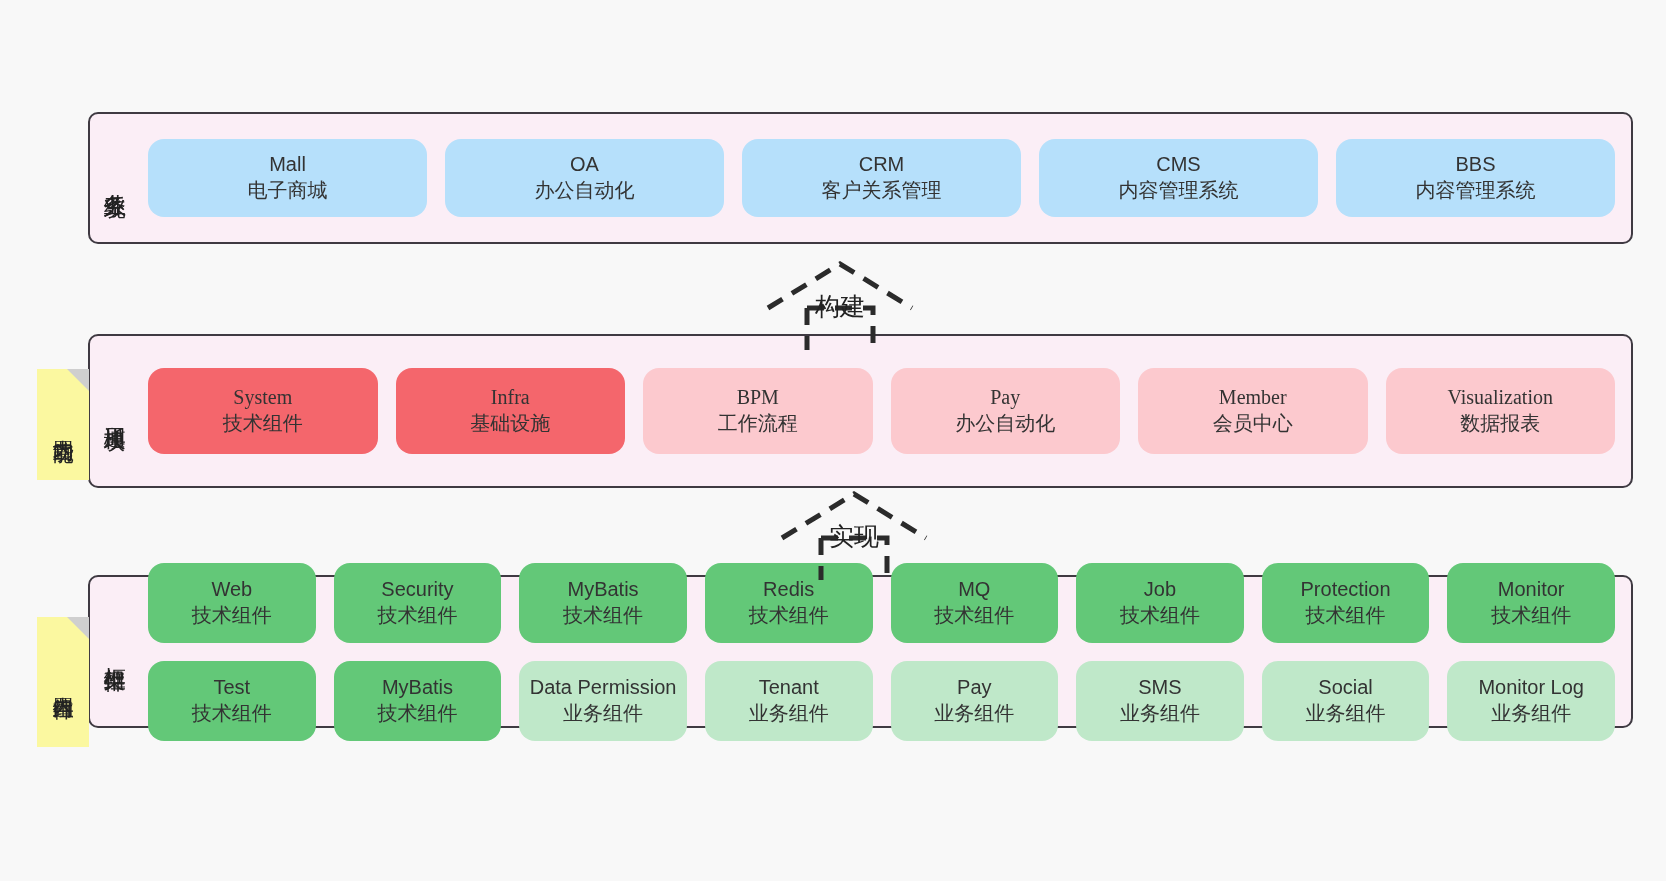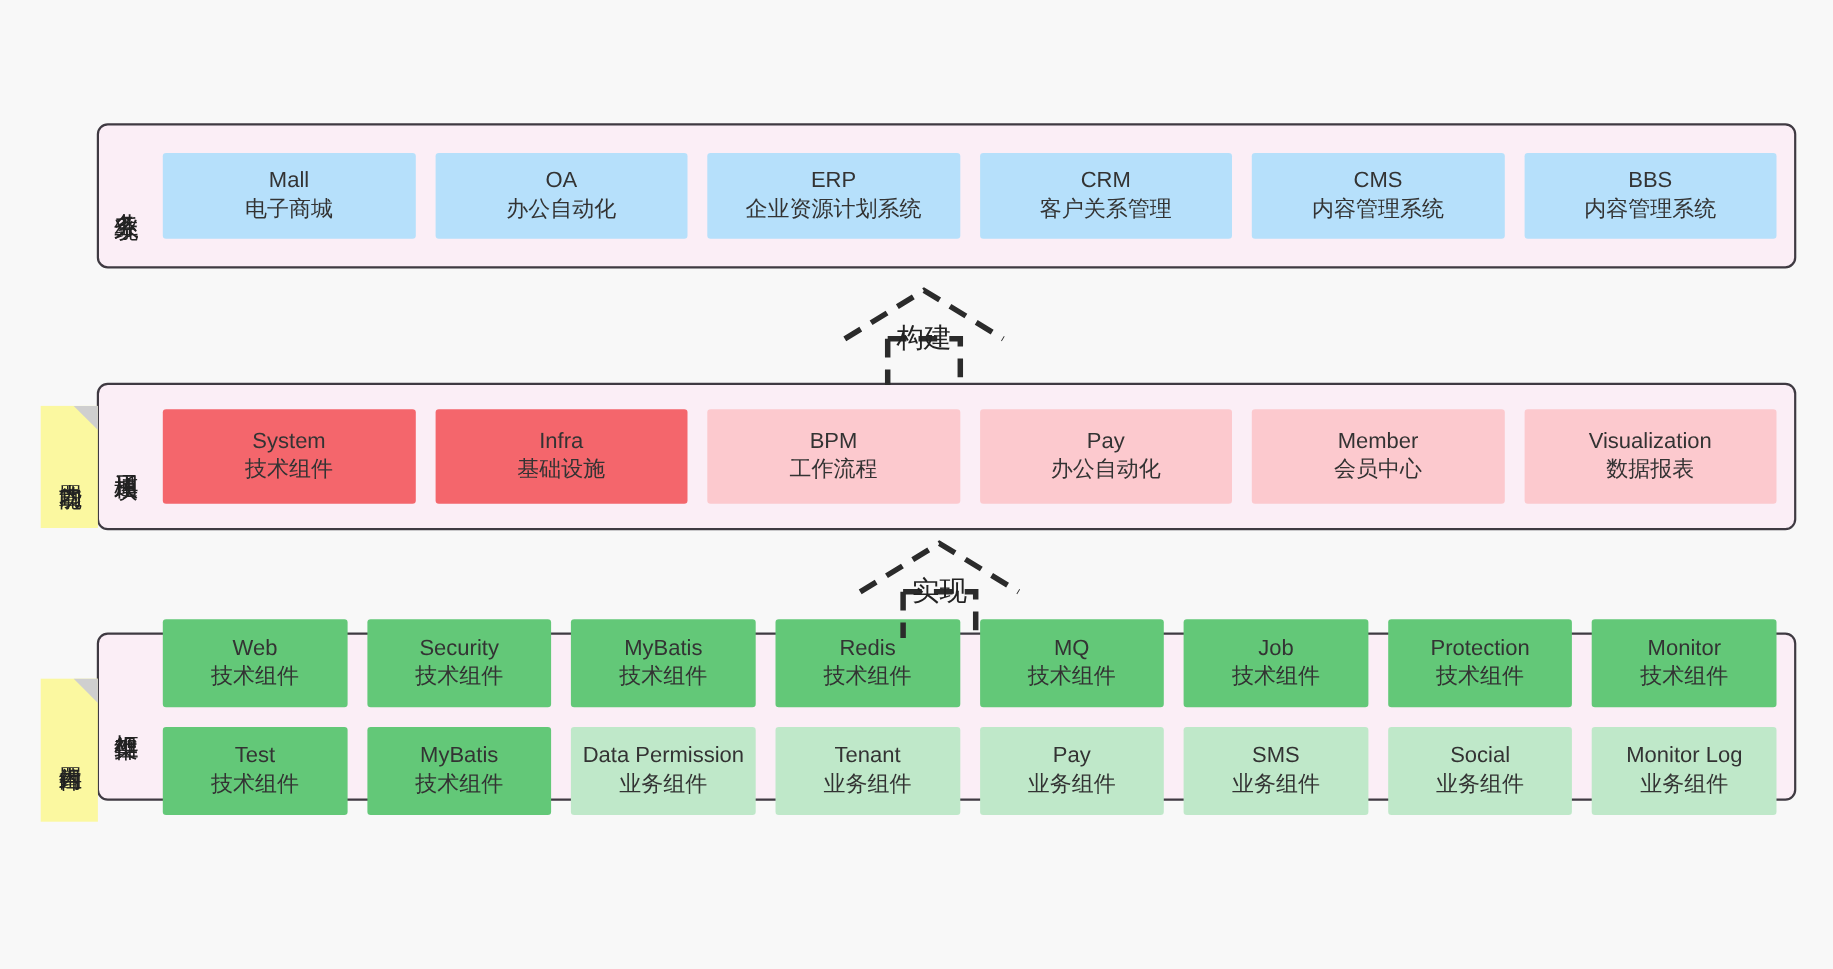--- a/index.html
+++ b/index.html
@@ -51,21 +51,21 @@
   }
   .row {
     display: flex;
     gap: 18px;
   }
 
   
   .card {
     flex: 1 1 0;
     box-sizing: border-box;
-    border-radius: 3px;
+    border-radius: 16px;
     display: flex;
     flex-direction: column;
     align-items: center;
     justify-content: center;
     text-align: left;
     font-size: 20px;
     line-height: 1.28;
     color: #333333;
     padding: 4px 6px;
     min-width: 0;
@@ -142,24 +142,20 @@
       <div class="card h-biz c-blue">
         <span class="en">Mall</span>
         <span class="cn">电子商城</span>
       </div>
 
       <div class="card h-biz c-blue">
         <span class="en">OA</span>
         <span class="cn">办公自动化</span>
       </div>
 
-      <div class="card h-biz c-blue">
-        <span class="en">ERP</span>
-        <span class="cn">企业资源计划系统</span>
-      </div>
 
       <div class="card h-biz c-blue">
         <span class="en">CRM</span>
         <span class="cn">客户关系管理</span>
       </div>
 
       <div class="card h-biz c-blue">
         <span class="en">CMS</span>
         <span class="cn">内容管理系统</span>
       </div>
@@ -178,21 +174,21 @@
     <path d="M8 50 L80 6 L152 50" fill="none" stroke="#2b2b2b" stroke-width="5" stroke-dasharray="17 11" stroke-linecap="butt"></path>
     <path d="M47 50 L113 50 L113 92 M47 50 L47 92" fill="none" stroke="#2b2b2b" stroke-width="5" stroke-dasharray="17 11" stroke-linecap="butt"></path>
   </svg>
   <div class="alabel">构建</div>
 </div>
 
 <div class="note" id="note-module" style="left:37px; top:369px; width:52px; height:111px;">
   <span>内置功能</span>
 </div>
 
-<div class="layer" id="layer-module" style="left:88px; top:348px; width:1545px; height:134px;">
+<div class="layer" id="layer-module" style="left:88px; top:334px; width:1545px; height:154px;font-family:Liberation Serif, serif;">
   <div class="layer-title">通用模块</div>
   <div class="layer-body">
     <div class="row">
 
       <div class="card h-mod c-red">
         <span class="en">System</span>
         <span class="cn">技术组件</span>
       </div>
 
       <div class="card h-mod c-red">

